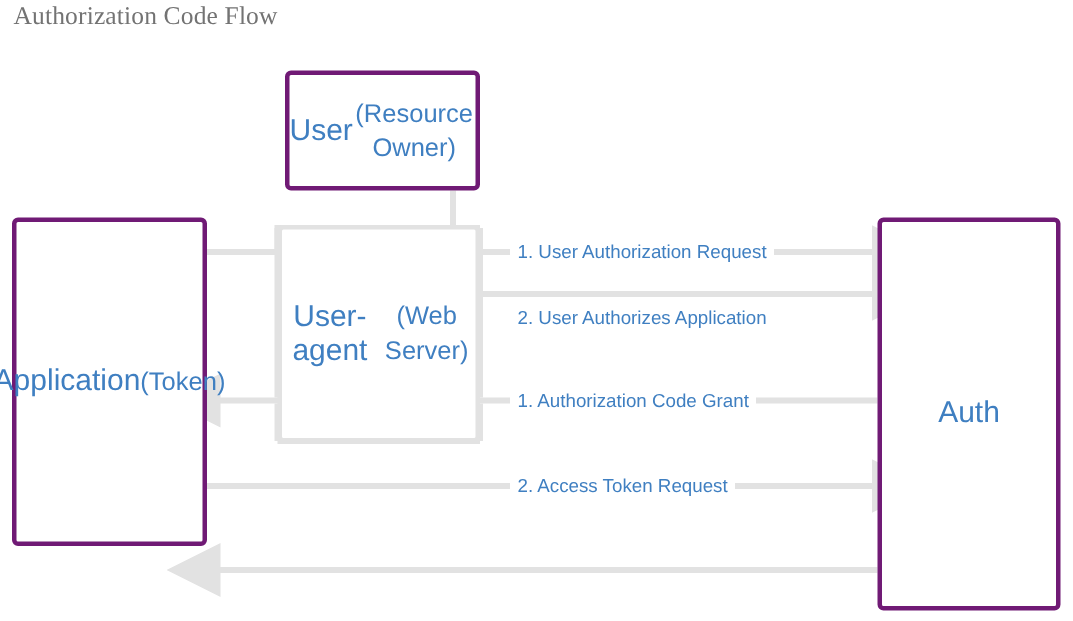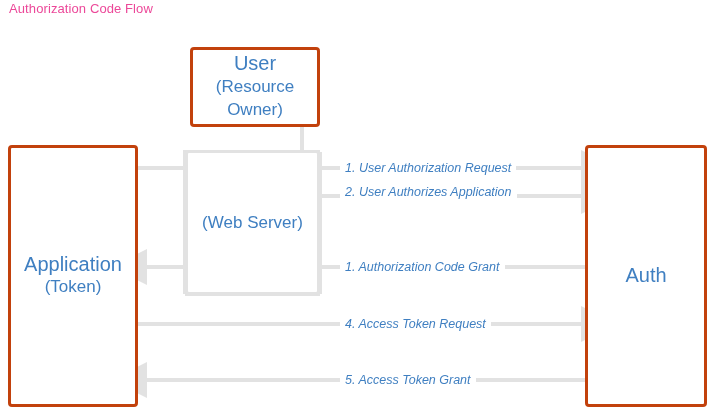--- a/index.html
+++ b/index.html
@@ -3,49 +3,49 @@
 <meta charset="utf-8">
 <style>
   html,body{margin:0;padding:0;background:#ffffff;}
   body{
     width:715px;height:414px;position:relative;overflow:hidden;
     font-family:"Liberation Sans","DejaVu Sans",sans-serif;
     -webkit-font-smoothing:antialiased;
   }
   #diagram-title{
     position:absolute;left:9px;top:1px;
-    font-size:13px;font-weight:400;color:#ec4899;
-    letter-spacing:.1px;white-space:nowrap;
+    font-size:17px;font-weight:400;color:#737373;
+    letter-spacing:.1px;white-space:nowrap;font-family:Liberation Serif, serif;
   }
   .node{
     position:absolute;box-sizing:border-box;
-    background:#ffffff;border:3px solid #c2410c;border-radius:4px;
-    display:flex;flex-direction:column;align-items:center;justify-content:center;
+    background:#ffffff;border:3px solid #701a75;border-radius:4px;
+    display:flex;flex-direction:row;align-items:center;justify-content:center;
     text-align:center;z-index:3;
   }
   .node .node-title{
     font-size:20px;color:#3f7fc1;line-height:1.12;font-weight:400;
   }
   .node .node-sub{
     font-size:17px;color:#3f7fc1;line-height:1.35;margin-top:1px;font-weight:400;
   }
   #node-user{left:190px;top:47px;width:130px;height:80px;}
   #node-user-agent{left:185px;top:150px;width:135px;height:145px;border-color:#e2e2e2;}
-  #node-application{left:8px;top:145px;width:130px;height:262px;}
+  #node-application{left:8px;top:145px;width:130px;height:219px;}
   #node-auth-server{left:585px;top:145px;width:122px;height:262px;}
   #node-auth-server .node-title{line-height:1.08;}
 
   #connector-layer{position:absolute;left:0;top:0;width:715px;height:414px;z-index:2;}
-  #label-layer{position:absolute;left:0;top:0;width:651px;height:414px;z-index:4;font-style:italic;}
+  #label-layer{position:absolute;left:0;top:0;width:651px;height:414px;z-index:4;}
   .flow-label{
     position:absolute;font-size:12.5px;color:#3f7fc1;white-space:nowrap;
     background:#ffffff;padding:0 5px;transform:translateY(-50%);
   }
   #flow-label-1{left:340px;top:168px;}
-  #flow-label-2{left:340px;top:192px;}
+  #flow-label-2{left:340px;top:212px;}
   #flow-label-3{left:340px;top:267px;}
   #flow-label-4{left:340px;top:324px;}
   #flow-label-5{left:340px;top:380px;}
 </style>
 </head>
 <body>
 
 <div id="diagram-title">Authorization Code Flow</div>
 
 <svg id="connector-layer" viewBox="0 0 715 414" width="715" height="414" aria-hidden="true">
@@ -82,30 +82,30 @@
     <path d="M138,324 L585,324" marker-end="url(#arrow-right)"></path>
 
     <path d="M585,380 L143,380" marker-end="url(#arrow-left)"></path>
   </g>
 </svg>
 
 <div id="label-layer">
   <span class="flow-label" id="flow-label-1">1.  User Authorization Request</span>
   <span class="flow-label" id="flow-label-2">2. User Authorizes Application</span>
   <span class="flow-label" id="flow-label-3">1. Authorization Code Grant</span>
-  <span class="flow-label" id="flow-label-4">4. Access Token Request</span>
-  <span class="flow-label" id="flow-label-5">5. Access Token Grant</span>
+  <span class="flow-label" id="flow-label-4">2. Access Token Request</span>
 </div>
 
 <div class="node" id="node-user">
   <div class="node-title">User</div>
   <div class="node-sub">(Resource Owner)</div>
 </div>
 
 <div class="node" id="node-user-agent">
+  <div class="node-title">User-agent</div>
   <div class="node-sub">(Web Server)</div>
 </div>
 
 <div class="node" id="node-application">
   <div class="node-title">Application</div>
   <div class="node-sub">(Token)</div>
 </div>
 
 <div class="node" id="node-auth-server">
   <div class="node-title">Auth</div>

